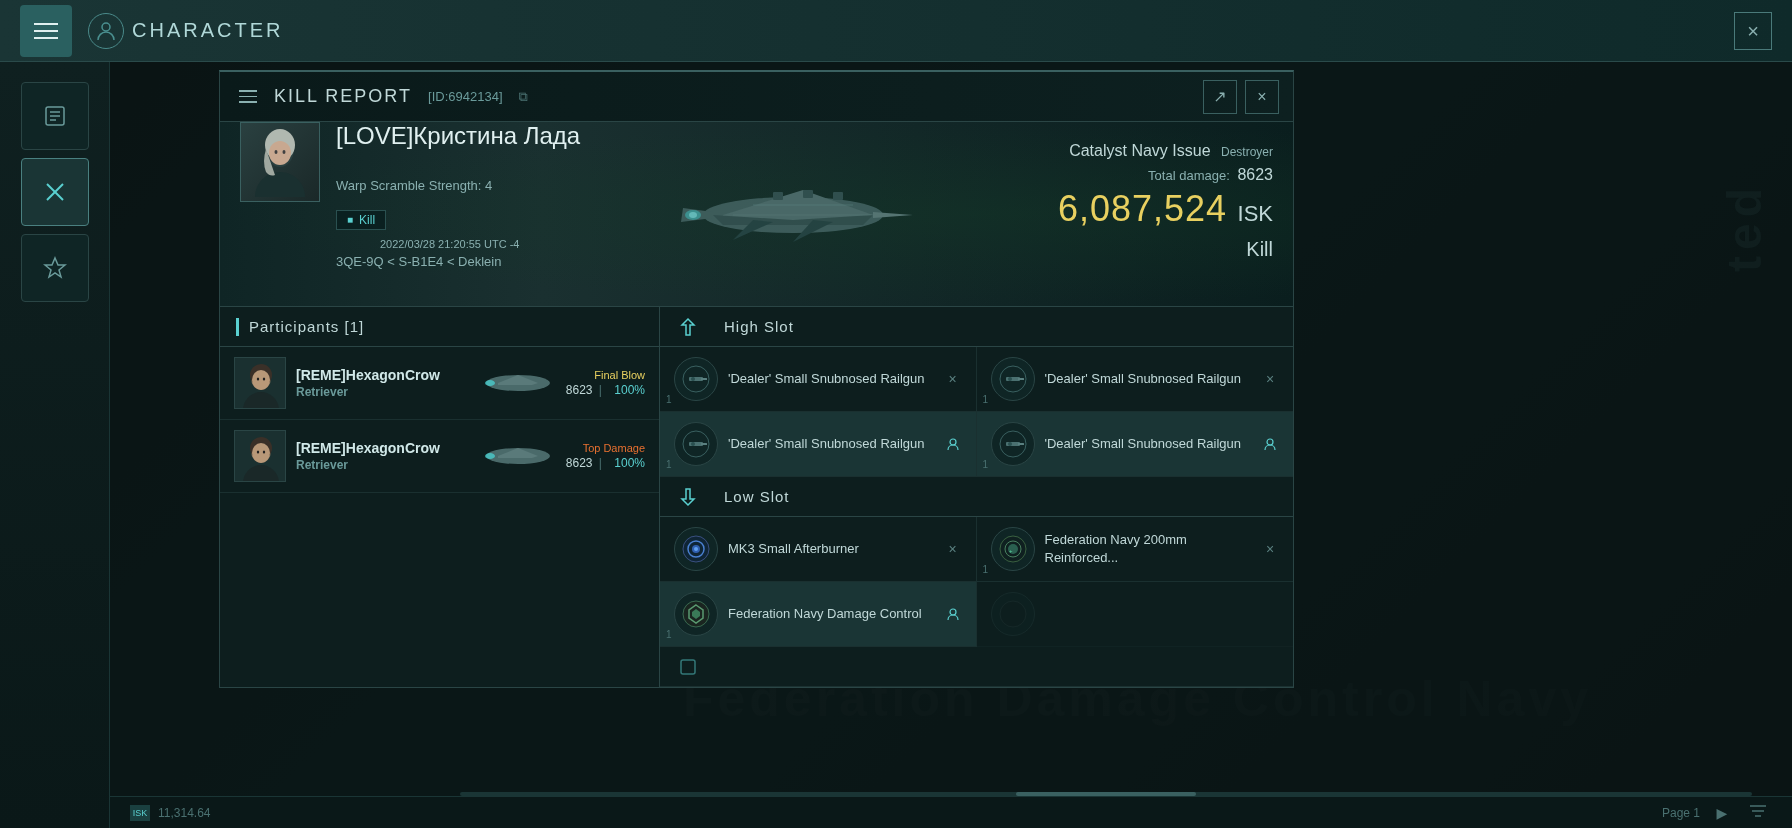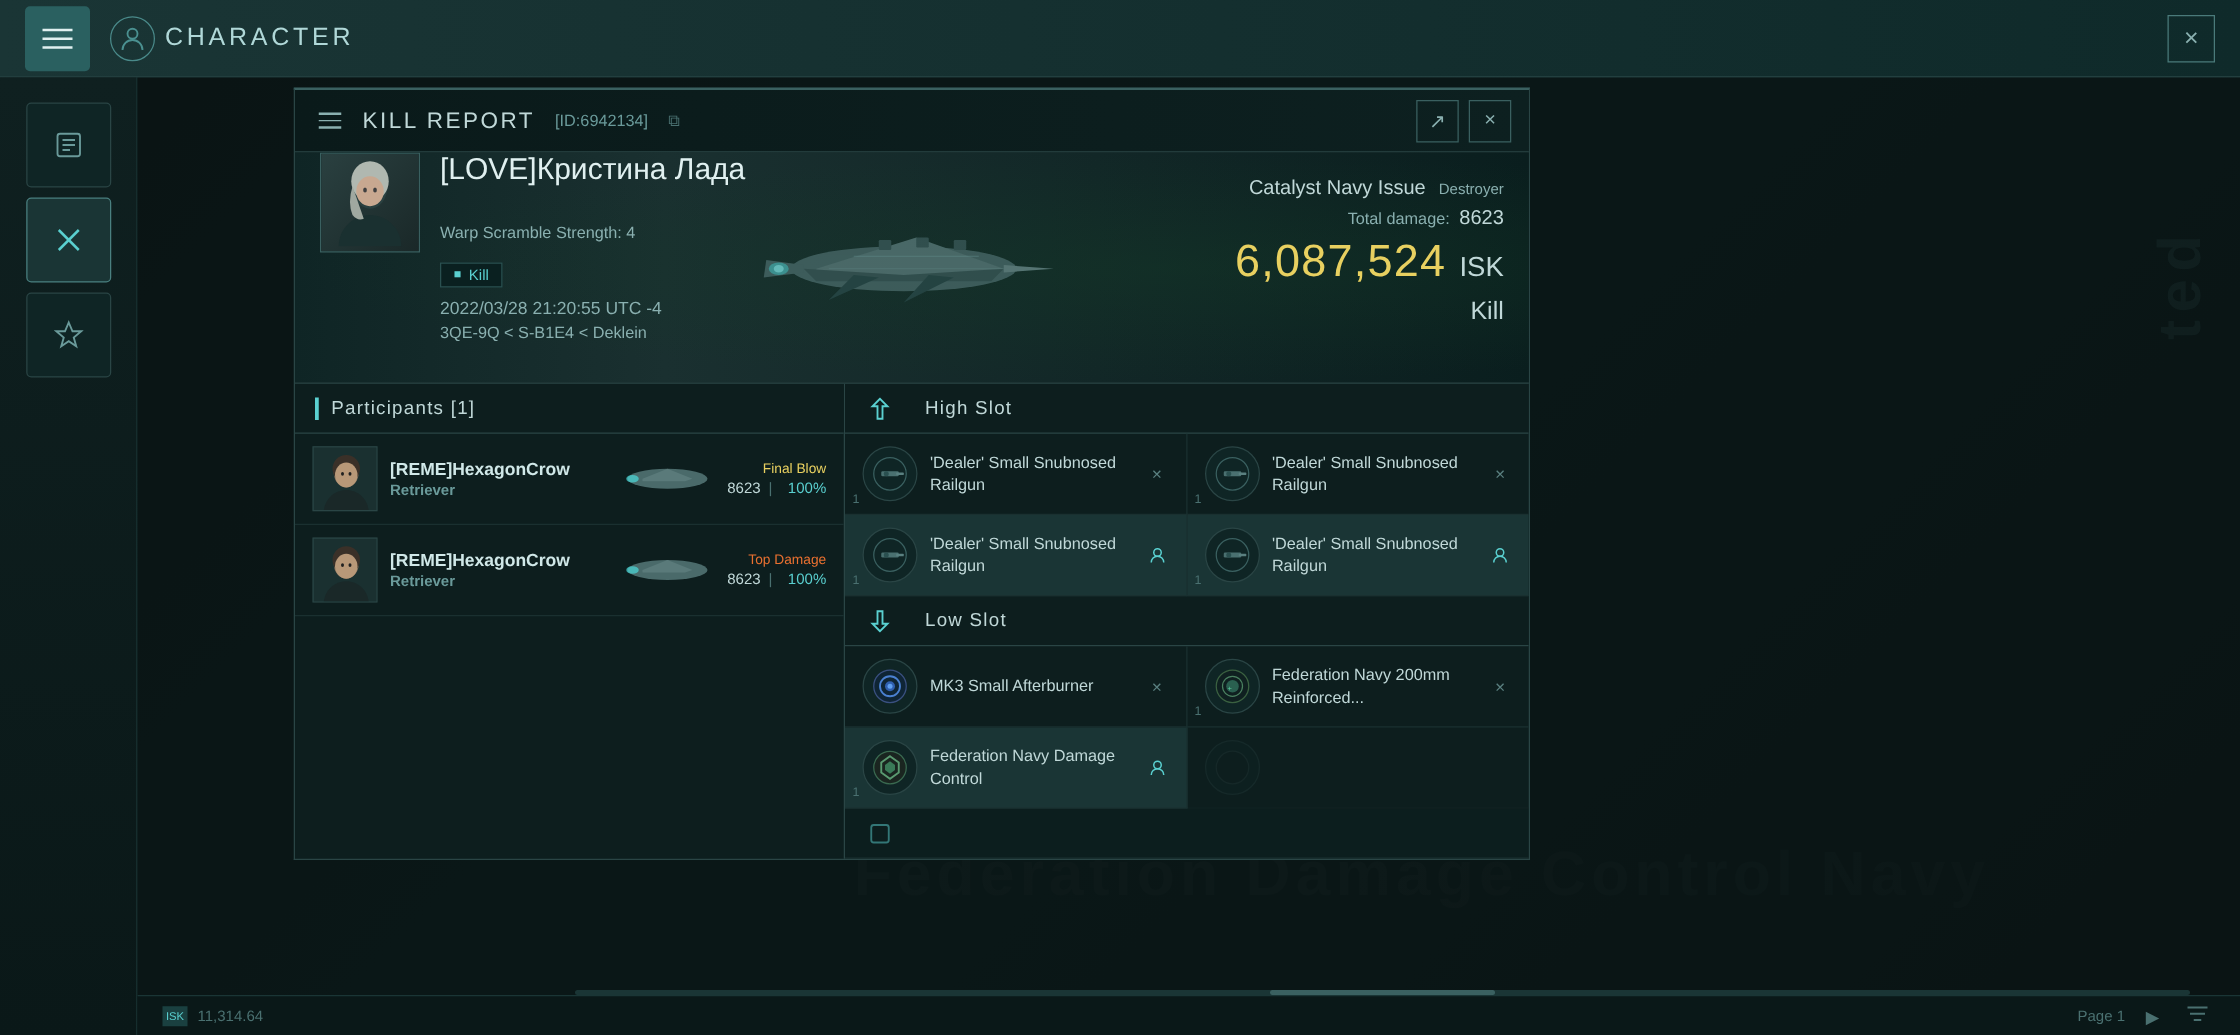--- a/index.html
+++ b/index.html
@@ -117,22 +117,22 @@
     .main-content {
       position: absolute;
       top: 62px; left: 110px;
       right: 0; bottom: 0;
       background: rgba(10,20,20,0.7);
     }
 
     
     .kill-report-panel {
       position: absolute;
-      top: 8px; left: 125px;
-      width: 989px;
+      top: 8px; left: 109px;
+      width: 1075px;
       background: #0d1e1e;
       border: 1px solid #2a4545;
       border-top: 2px solid #3a6060;
       z-index: 10;
     }
 
     
     .panel-header {
       height: 50px;
       background: linear-gradient(90deg, #0a1a1a 0%, #0d2020 100%);
@@ -243,23 +243,24 @@
       gap: 6px;
       padding: 2px 10px;
       background: #0a2020;
       border: 1px solid #2a5050;
       font-size: 12px;
       color: #5ad0d0;
       margin-bottom: 8px;
     }
 
     .kill-date {
-      font-size: 14px;
+      font-size: 11px;
       color: #8ab0b0;
       margin-bottom: 4px;
+      margin-left: 44px;
     }
 
     .kill-location {
       font-size: 13px;
       color: #8ab0b0;
     }
 
     .ship-image-area {
       position: absolute;
       right: 360px; top: 20px;

